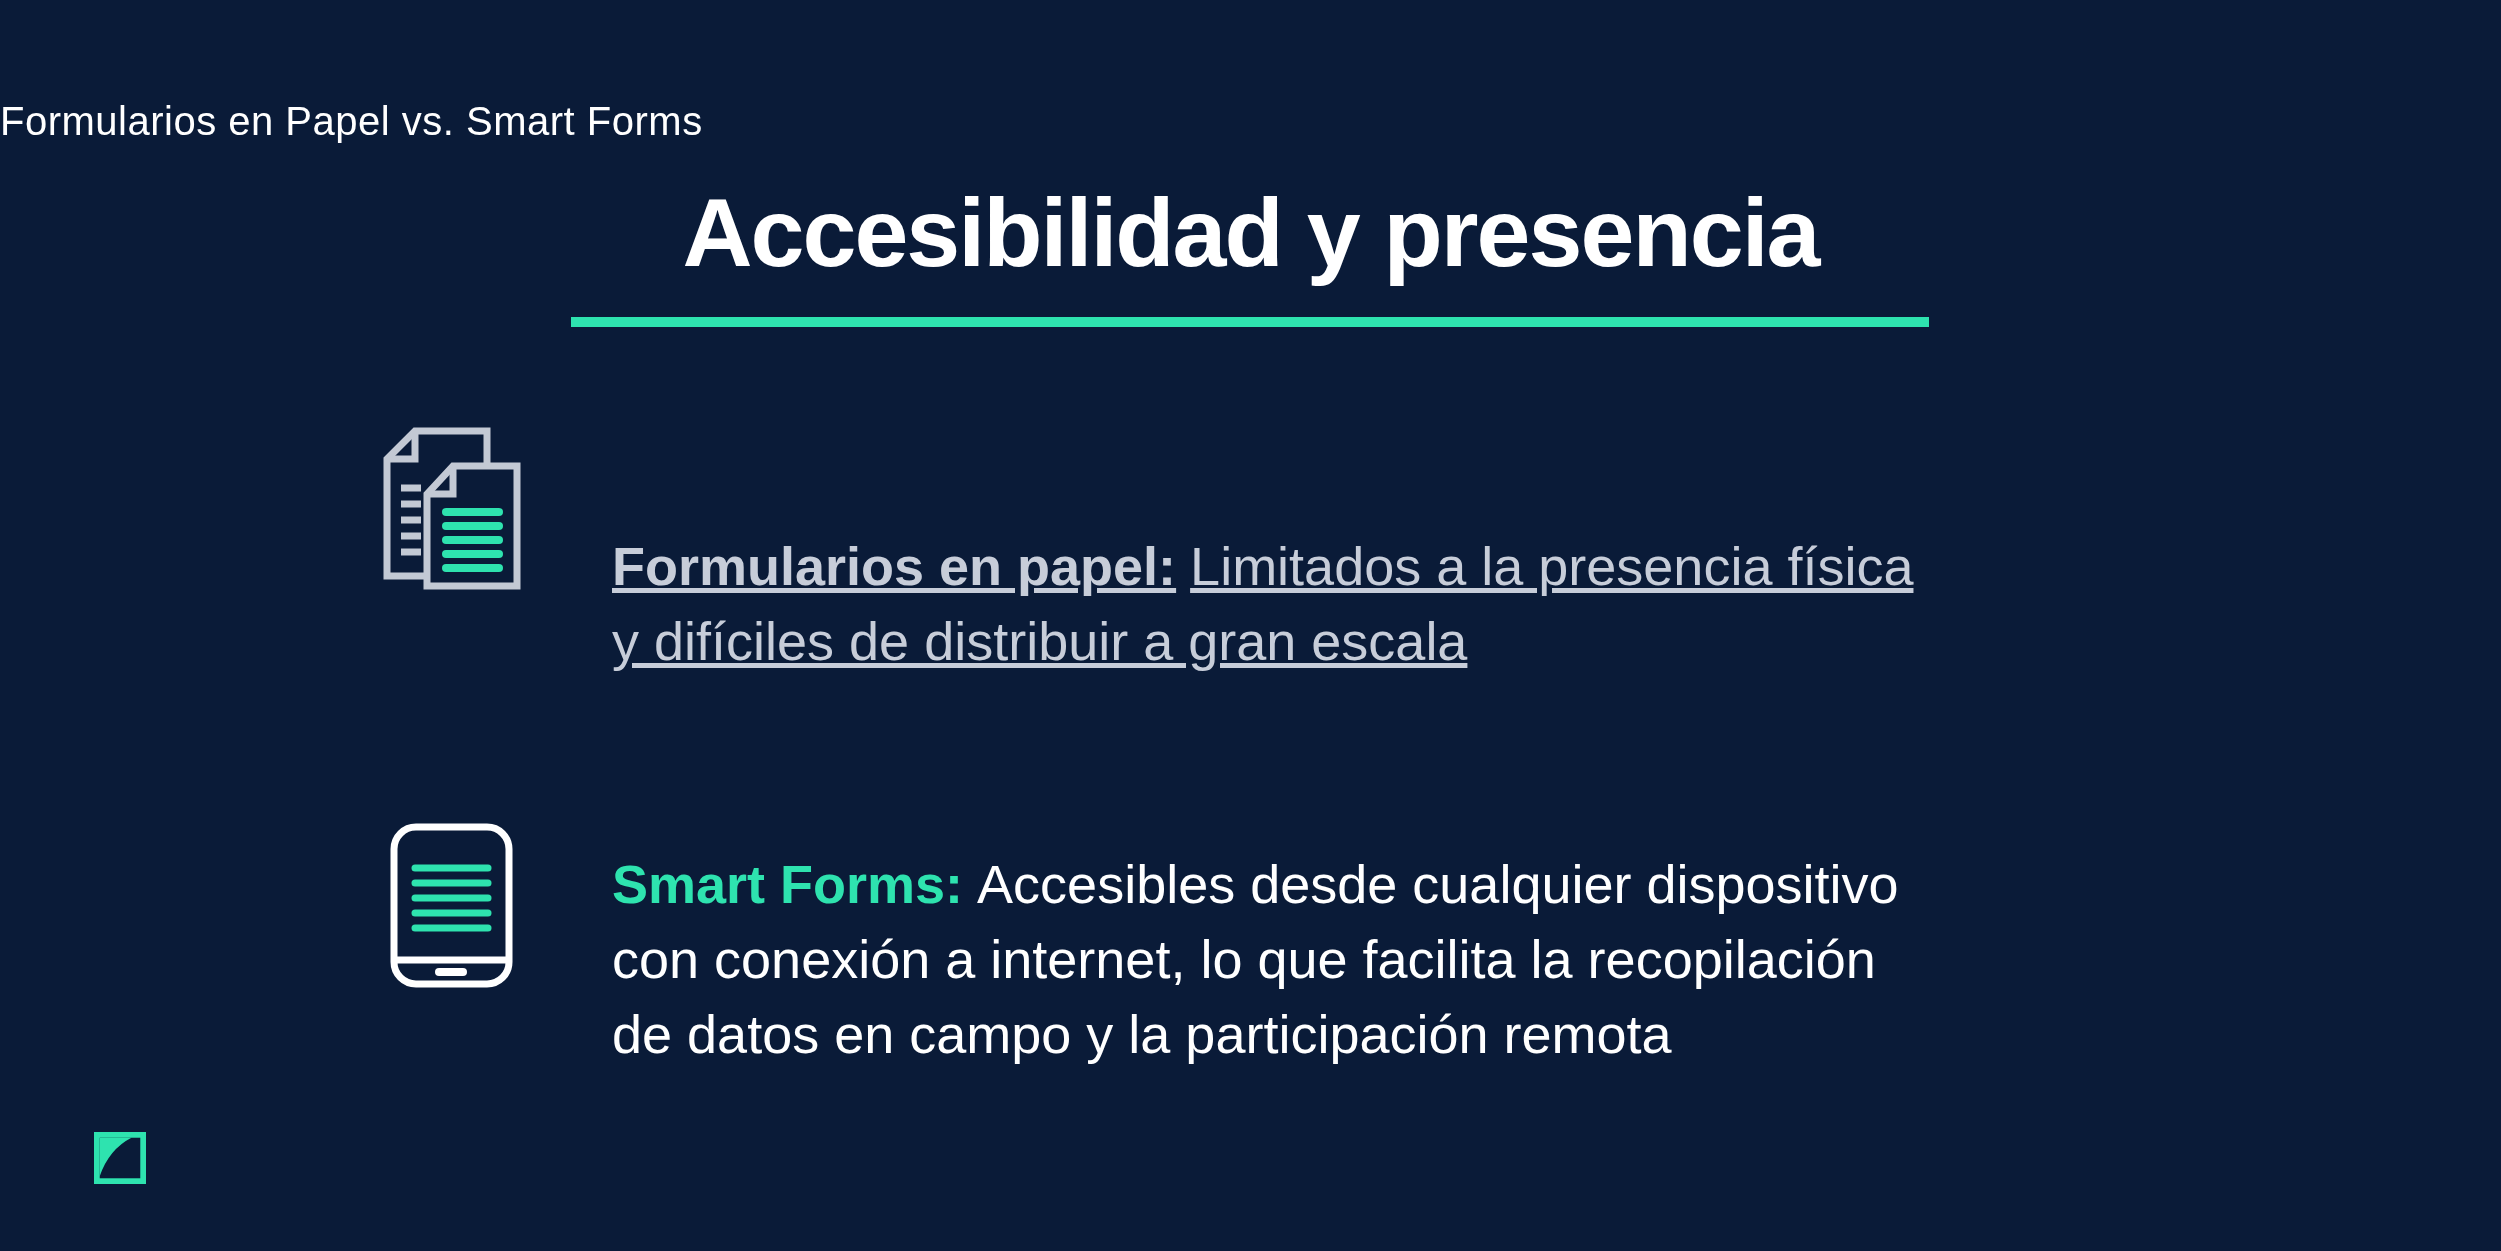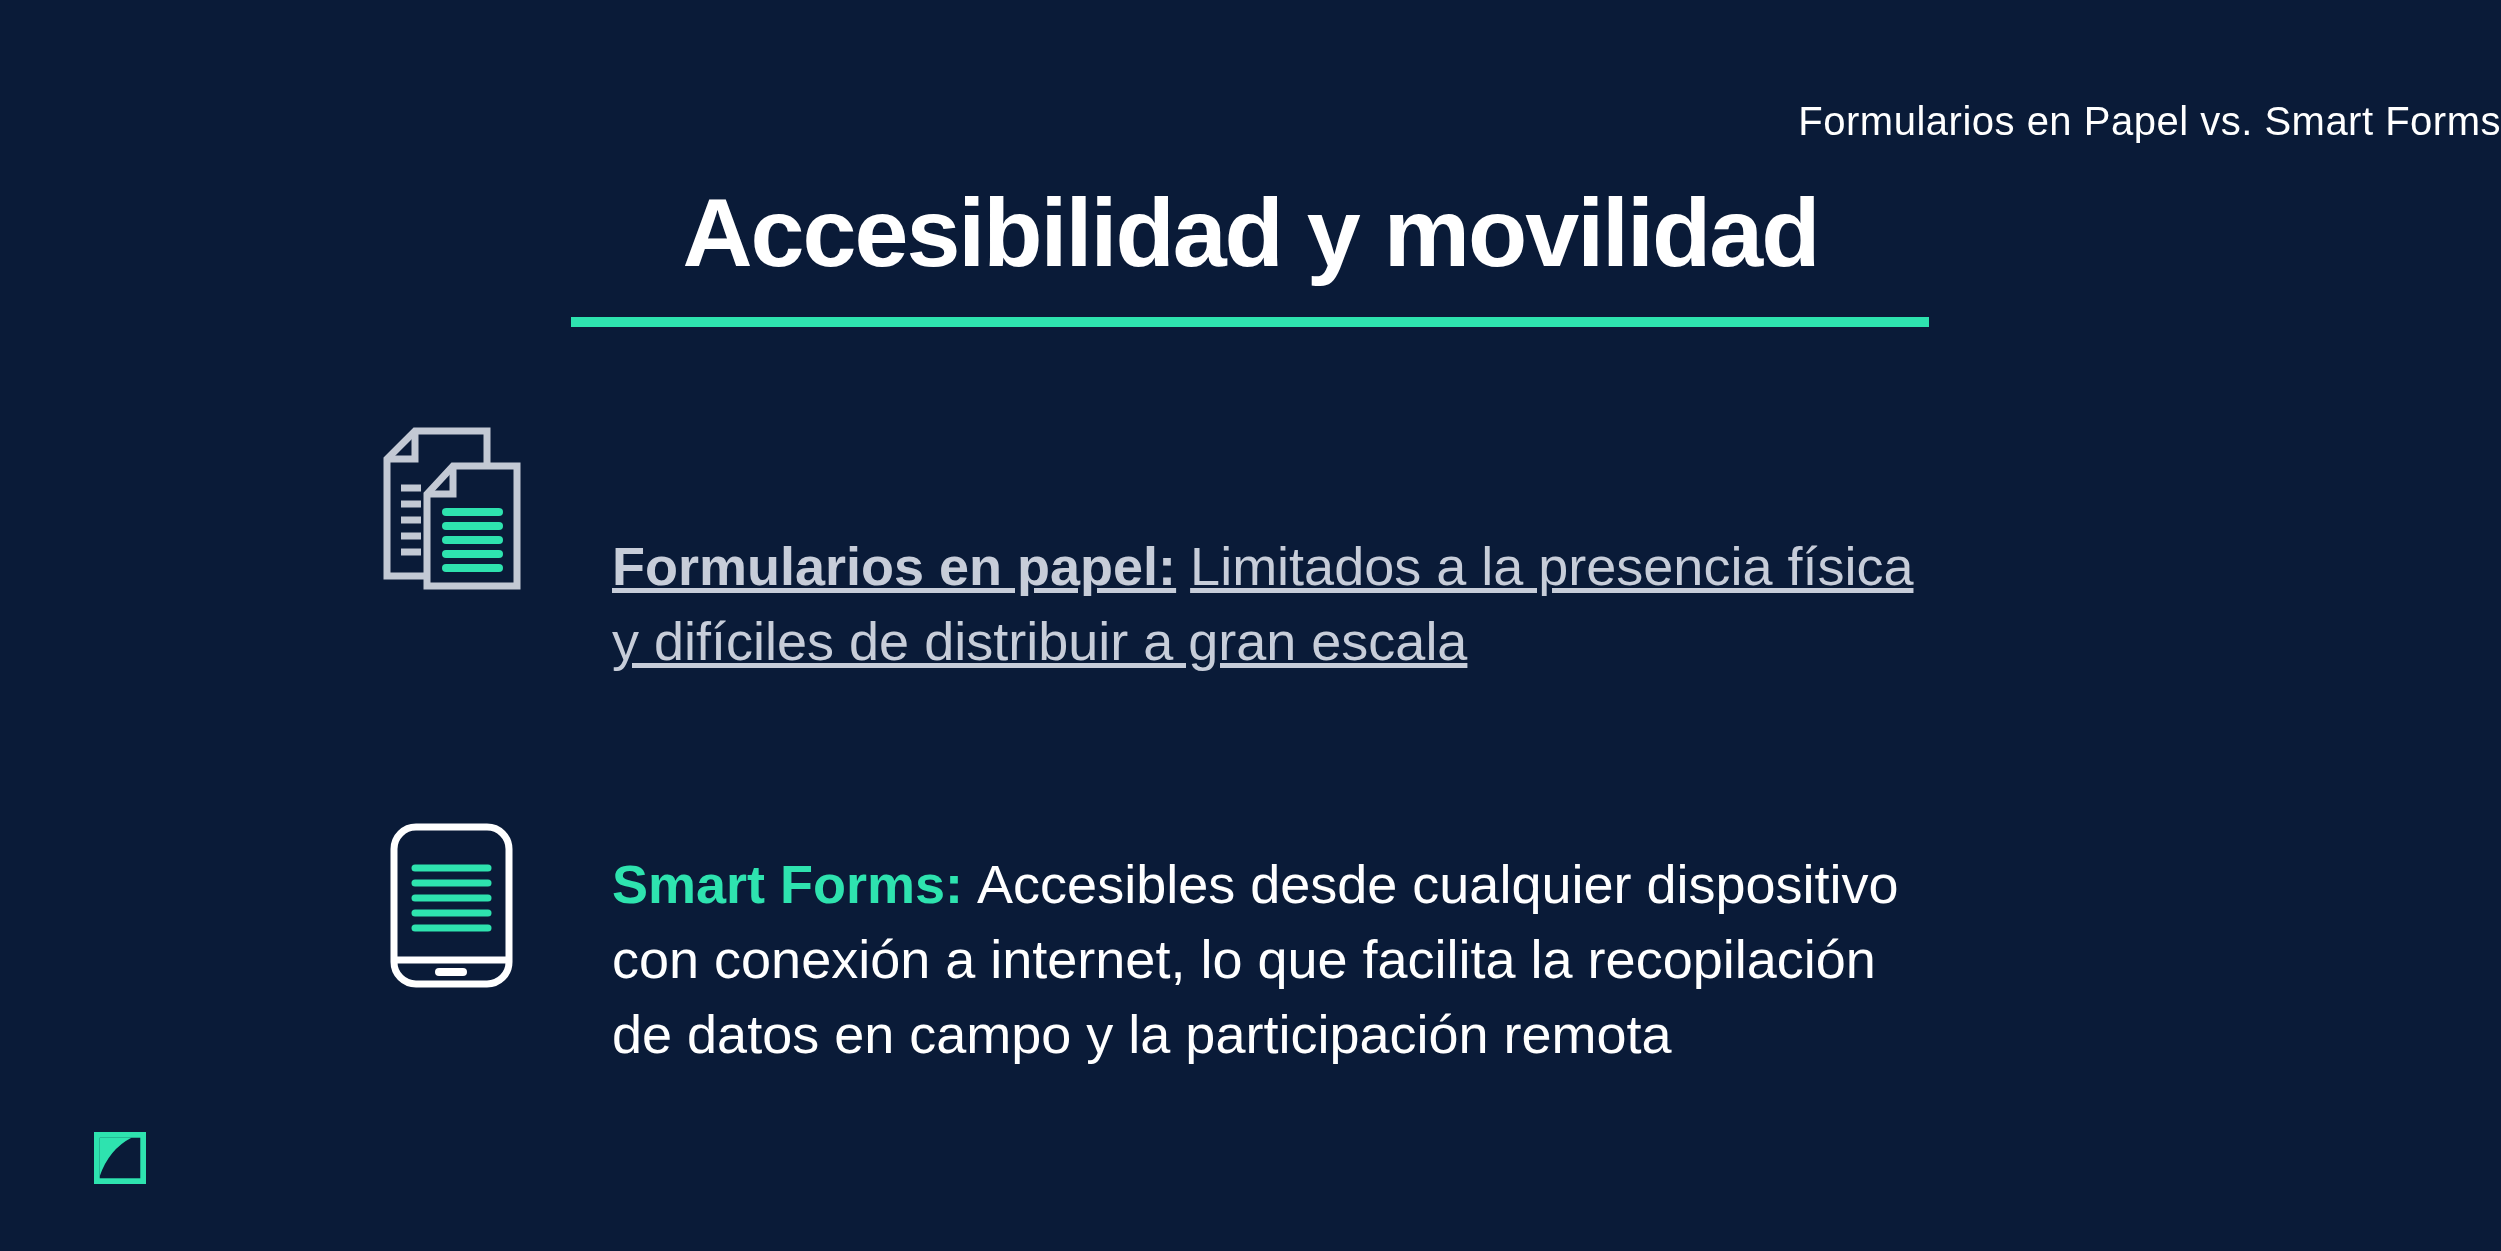--- a/index.html
+++ b/index.html
@@ -19,21 +19,21 @@
   .canvas{
     position:absolute;
     left:0;top:0;
     width:2501px;height:1251px;
     background:var(--background);
   }
   .kicker{
     position:absolute;
     top:97px;left:0;
     width:100%;
-    text-align:right;
+    text-align:left;
     font-size:40px;
     line-height:1.2;
     font-weight:400;
     color:var(--white-text);
     letter-spacing:0.5px;
   }
   .title{
     position:absolute;
     top:176px;left:0;
     width:100%;
@@ -79,21 +79,21 @@
   }
   svg{display:block;}
 </style>
 </head>
 <body>
 
 <div class="canvas">
 
   <div class="kicker">Formularios en Papel vs. Smart Forms</div>
 
-  <div class="title">Accesibilidad y movilidad</div>
+  <div class="title">Accesibilidad y presencia</div>
 
   <div class="title-underline"></div>
 
   <div class="item-icon icon-paper">
     <svg width="140" height="165" viewBox="0 0 140 165" fill="none">
 
       <path d="M34 5 L106 5 L106 150 L6 150 L6 33 Z" stroke="#c3c9d4" stroke-width="7" stroke-linejoin="miter"></path>
       <path d="M34 5 L34 33 L6 33" stroke="#c3c9d4" stroke-width="7" fill="none"></path>
 
       <line x1="20" y1="62" x2="40" y2="62" stroke="#c3c9d4" stroke-width="7"></line>

